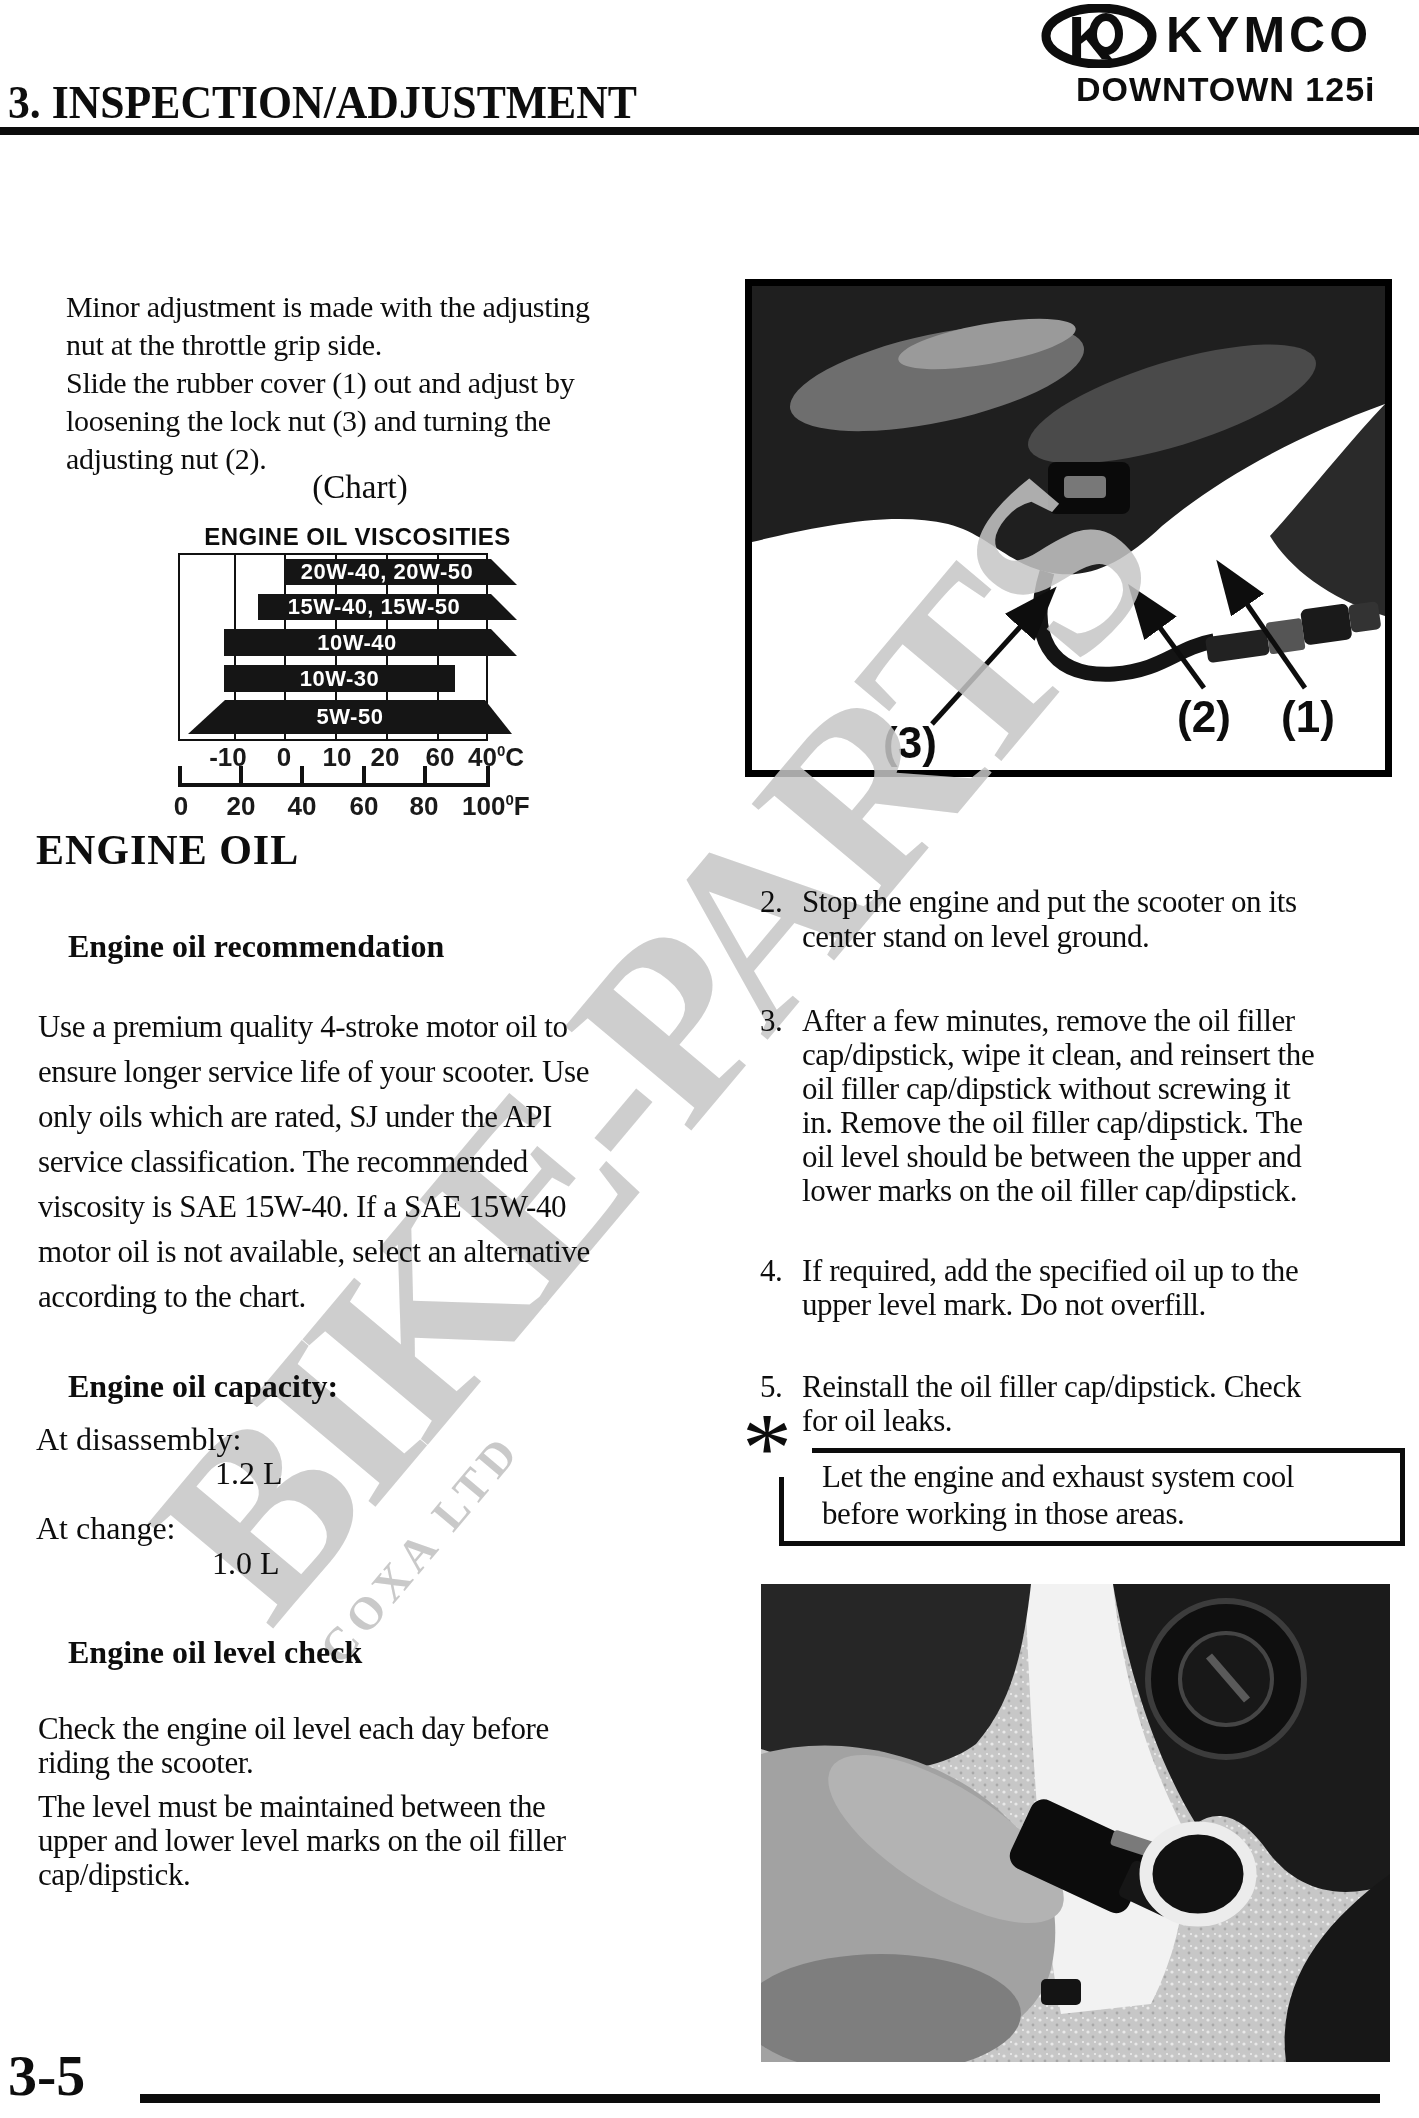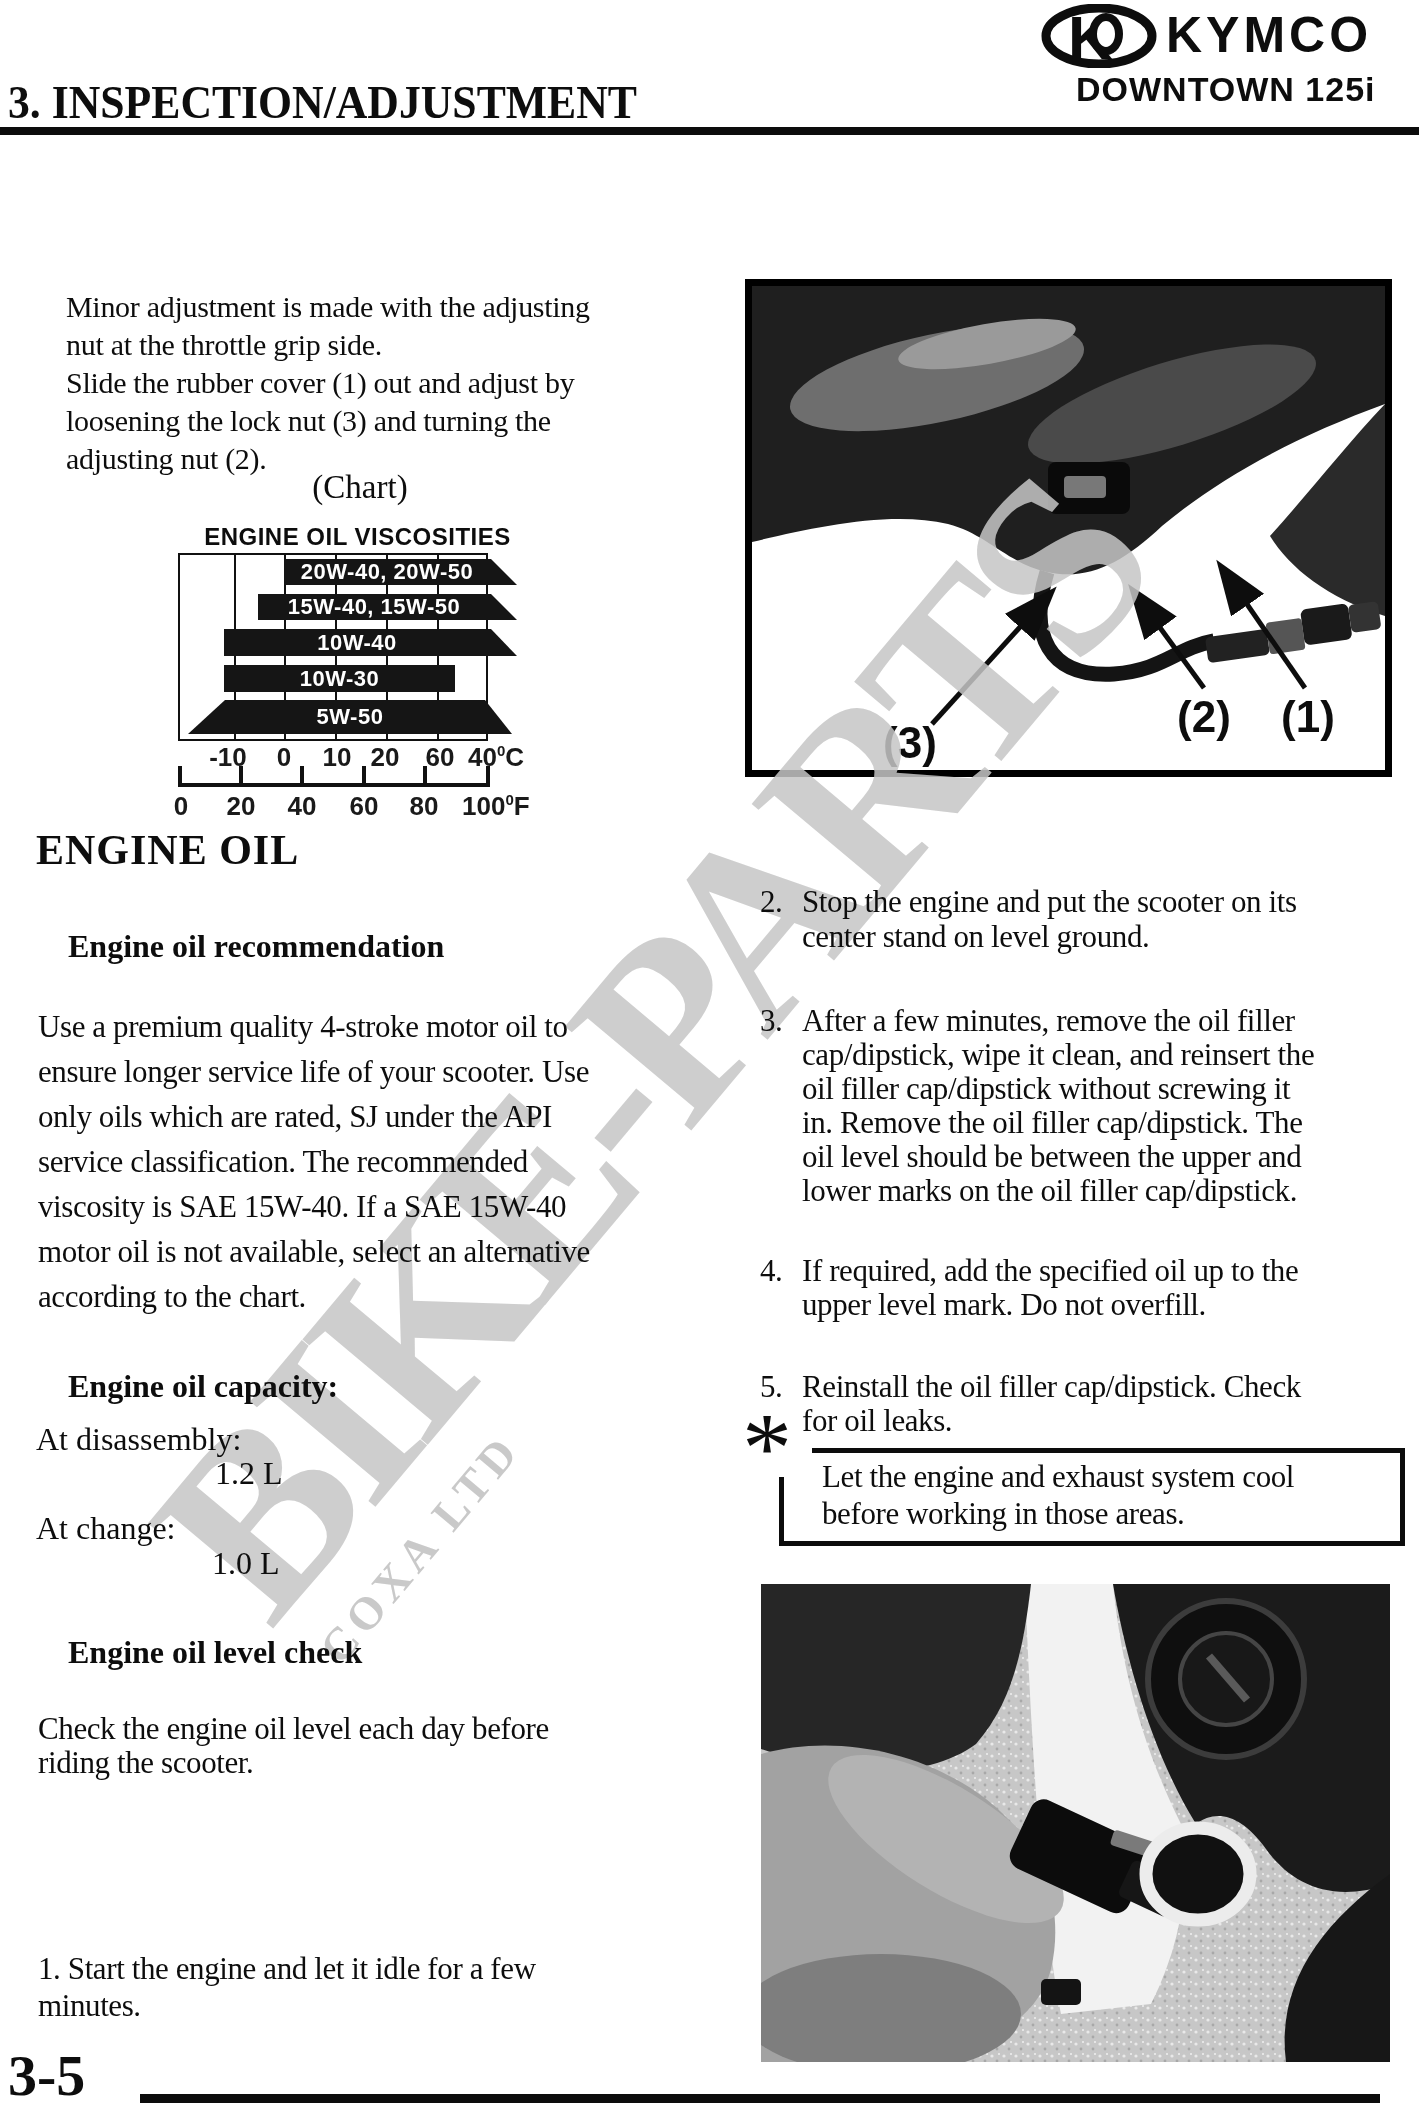--- a/index.html
+++ b/index.html
@@ -165,21 +165,21 @@
   <div class="abs serif z3" id="reco-para">Use a premium quality 4-stroke motor oil to<br>ensure longer service life of your scooter. Use<br>only oils which are rated, SJ under the API<br>service classification. The recommended<br>viscosity is SAE 15W-40. If a SAE 15W-40<br>motor oil is not available, select an alternative<br>according to the chart.</div>
 
   <div class="abs serif subhead z3" id="cap-subhead">Engine oil capacity:</div>
   <div class="abs serif cap-line z3" id="cap-disassembly-label">At disassembly:</div>
   <div class="abs serif cap-line z3" id="cap-disassembly-value">1.2 L</div>
   <div class="abs serif cap-line z3" id="cap-change-label">At change:</div>
   <div class="abs serif cap-line z3" id="cap-change-value">1.0 L</div>
 
   <div class="abs serif subhead z3" id="level-subhead">Engine oil level check</div>
   <div class="abs serif z3" id="level-para1">Check the engine oil level each day before<br>riding the scooter.</div>
-  <div class="abs serif z3" id="level-step1">1. Start the engine and let it idle for a few<br>minutes.</div>
+  <div class="abs serif z3" id="level-para2">The level must be maintained between the<br>upper and lower level marks on the oil filler<br>cap/dipstick.</div>
 
   <div class="step serif" id="step-2">
     <span class="step-num">2.</span>
     <div class="step-text">Stop the engine and put the scooter on its<br>center stand on level ground.</div>
   </div>
   <div class="step serif" id="step-3">
     <span class="step-num">3.</span>
     <div class="step-text">After a few minutes, remove the oil filler<br>cap/dipstick, wipe it clean, and reinsert the<br>oil filler cap/dipstick without screwing it<br>in. Remove the oil filler cap/dipstick. The<br>oil level should be between the upper and<br>lower marks on the oil filler cap/dipstick.</div>
   </div>
   <div class="step serif" id="step-4">

